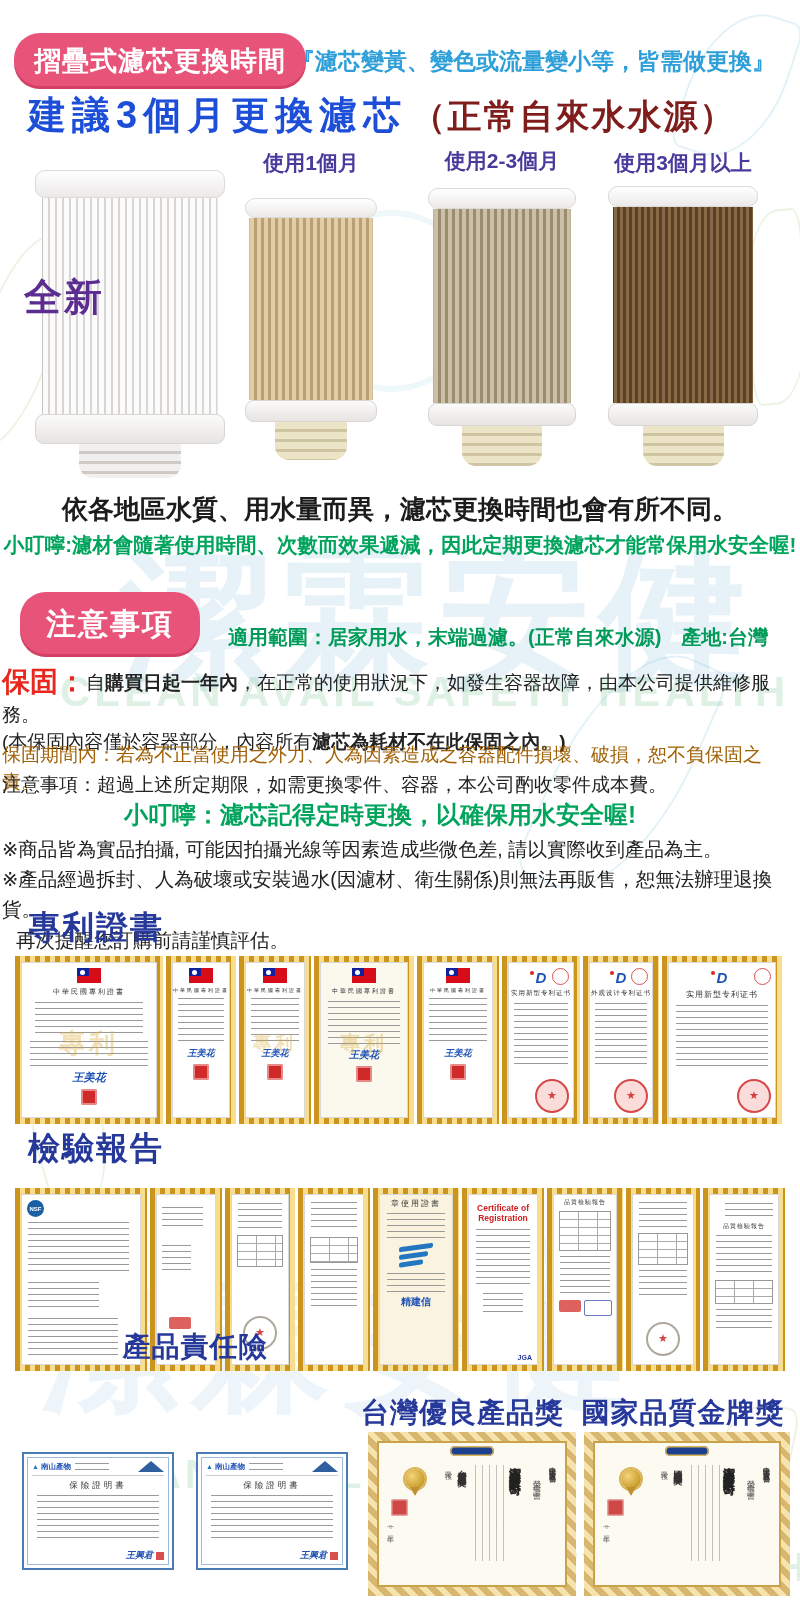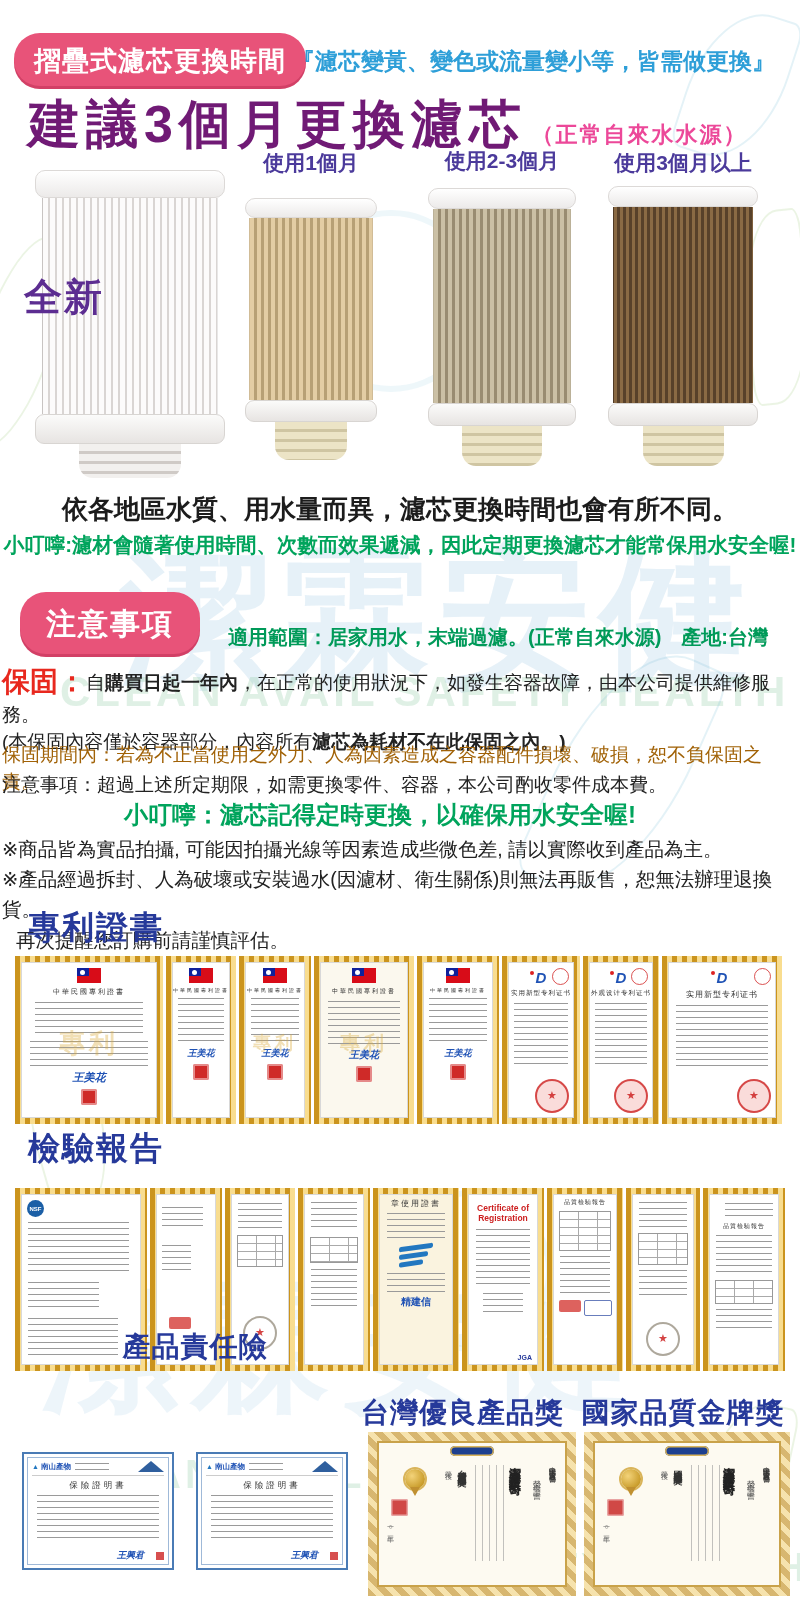--- a/index.html
+++ b/index.html
@@ -13,22 +13,22 @@
         border-radius:65% 12% 65% 12%;pointer-events:none;}
   .leaf.blue{border-color:rgba(120,190,215,.20);}
   .drop{position:absolute;z-index:0;border:6px solid rgba(120,190,215,.13);border-radius:50%;pointer-events:none;}
   .sec{position:absolute;z-index:1;}
   
   .badge{background:#e85379;color:#fff;font-weight:bold;border-radius:26px;
          box-shadow:inset 0 -3px 0 rgba(170,30,70,.35);text-align:center;}
   #badge1{left:14px;top:33px;font-size:27px;padding:10px 20px;letter-spacing:1px;}
   #quote{left:292px;top:46px;font-size:23px;font-weight:bold;color:#2e9fd8;}
   #title-row{left:28px;top:90px;font-weight:bold;white-space:nowrap;}
-  #title-red{font-size:52px;color:#701a75;letter-spacing:6px;}
-  #title-black{font-size:22px;color:#ec4899;letter-spacing:2px;}
+  #title-red{font-size:38px;color:#1d4ed8;letter-spacing:6px;}
+  #title-black{font-size:34px;color:#7f1d1d;letter-spacing:2px;}
   
   .flabel{position:absolute;font-weight:bold;color:#4b3a9b;font-size:21px;text-align:center;}
   #new-label{left:24px;top:272px;font-size:38px;color:#5c2d91;letter-spacing:2px;z-index:3;}
   .filter{position:absolute;display:flex;flex-direction:column;align-items:center;}
   .fcap{width:100%;border-radius:10px;background:linear-gradient(#ffffff,#eceae9);
         border:1px solid #dcd9d7;box-sizing:border-box;}
   .fbody{width:92%;flex:1;border-left:1px solid rgba(0,0,0,.08);border-right:1px solid rgba(0,0,0,.08);}
   .fcollar{width:100%;border-radius:9px;background:linear-gradient(#fbfbfa,#e7e4e2);
         border:1px solid #d8d5d2;box-sizing:border-box;}
   .fneck{width:54%;border-radius:0 0 14px 14px;}
@@ -95,21 +95,21 @@
   .jga{color:#26399a;font-size:7px;font-weight:bold;position:absolute;bottom:3px;right:5px;}
   
   .icard{position:absolute;background:#fff;border:2px solid #4a7bb5;box-shadow:inset 0 0 0 3px #fff,inset 0 0 0 4px #9fb9d8;
          box-sizing:border-box;padding:7px 8px;}
   .ihead{display:flex;align-items:center;gap:4px;border-bottom:1px solid #ccc;padding-bottom:3px;}
   .ilogo{color:#1f52b5;font-size:7.5px;font-weight:bold;white-space:nowrap;}
   .ilogo:before{content:"▲";color:#2277c0;font-size:7px;margin-right:2px;}
   .imtn{margin-left:auto;width:0;height:0;border-left:13px solid transparent;border-right:13px solid transparent;
         border-bottom:11px solid #2f5f9e;}
   .ititle{text-align:center;font-size:8.5px;letter-spacing:3px;color:#333;margin:4px 0 3px;}
-  .isig{position:absolute;right:8px;bottom:6px;display:flex;align-items:center;gap:12px;}
+  .isig{position:absolute;right:8px;bottom:6px;display:flex;align-items:center;gap:3px;}
   .isig b{color:#1f52b5;font-size:9px;font-style:italic;}
   .isig i{width:8px;height:8px;background:rgba(205,35,35,.8);display:block;}
   
   .acard{position:absolute;background:#f3e3b8 repeating-linear-gradient(45deg,rgba(188,138,40,.5) 0 6px,rgba(248,226,166,.6) 6px 12px);
          padding:9px;box-sizing:border-box;}
   .ainner{background:#fdfaf1;width:100%;height:100%;box-sizing:border-box;border:2px solid #c9a24a;
           position:relative;overflow:hidden;}
   .aribbon{position:absolute;top:3px;left:50%;transform:translateX(-50%);width:44px;height:10px;background:#1d3f8f;
            border-radius:5px;box-shadow:inset 0 0 0 1.5px #d9b45a;}
   .medal{position:absolute;left:26px;top:26px;width:20px;height:20px;border-radius:50%;

